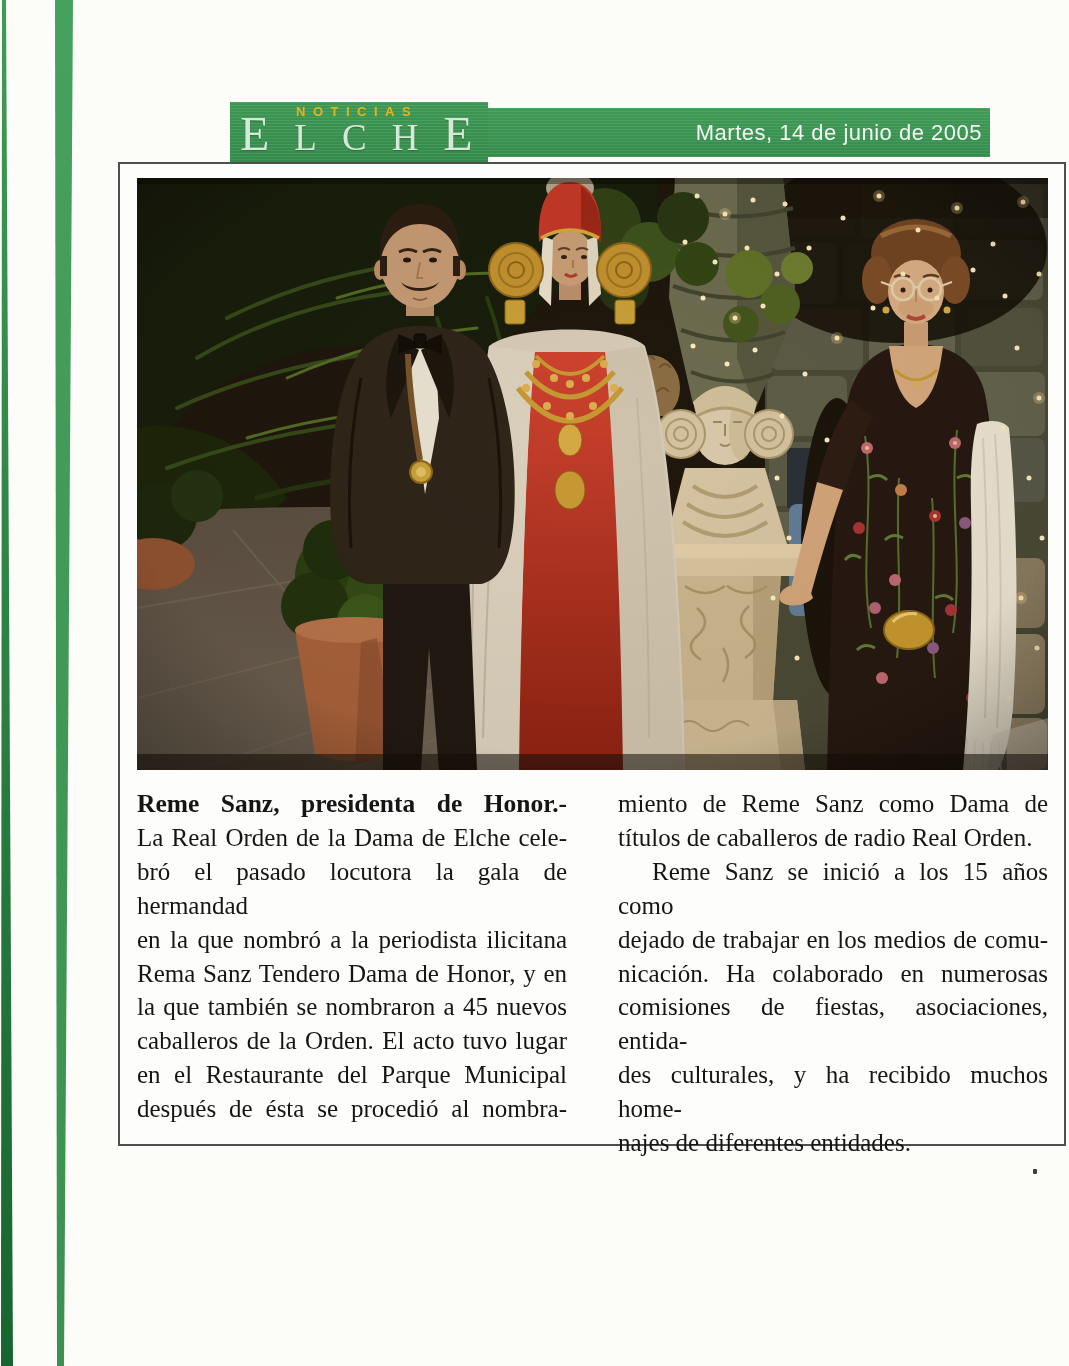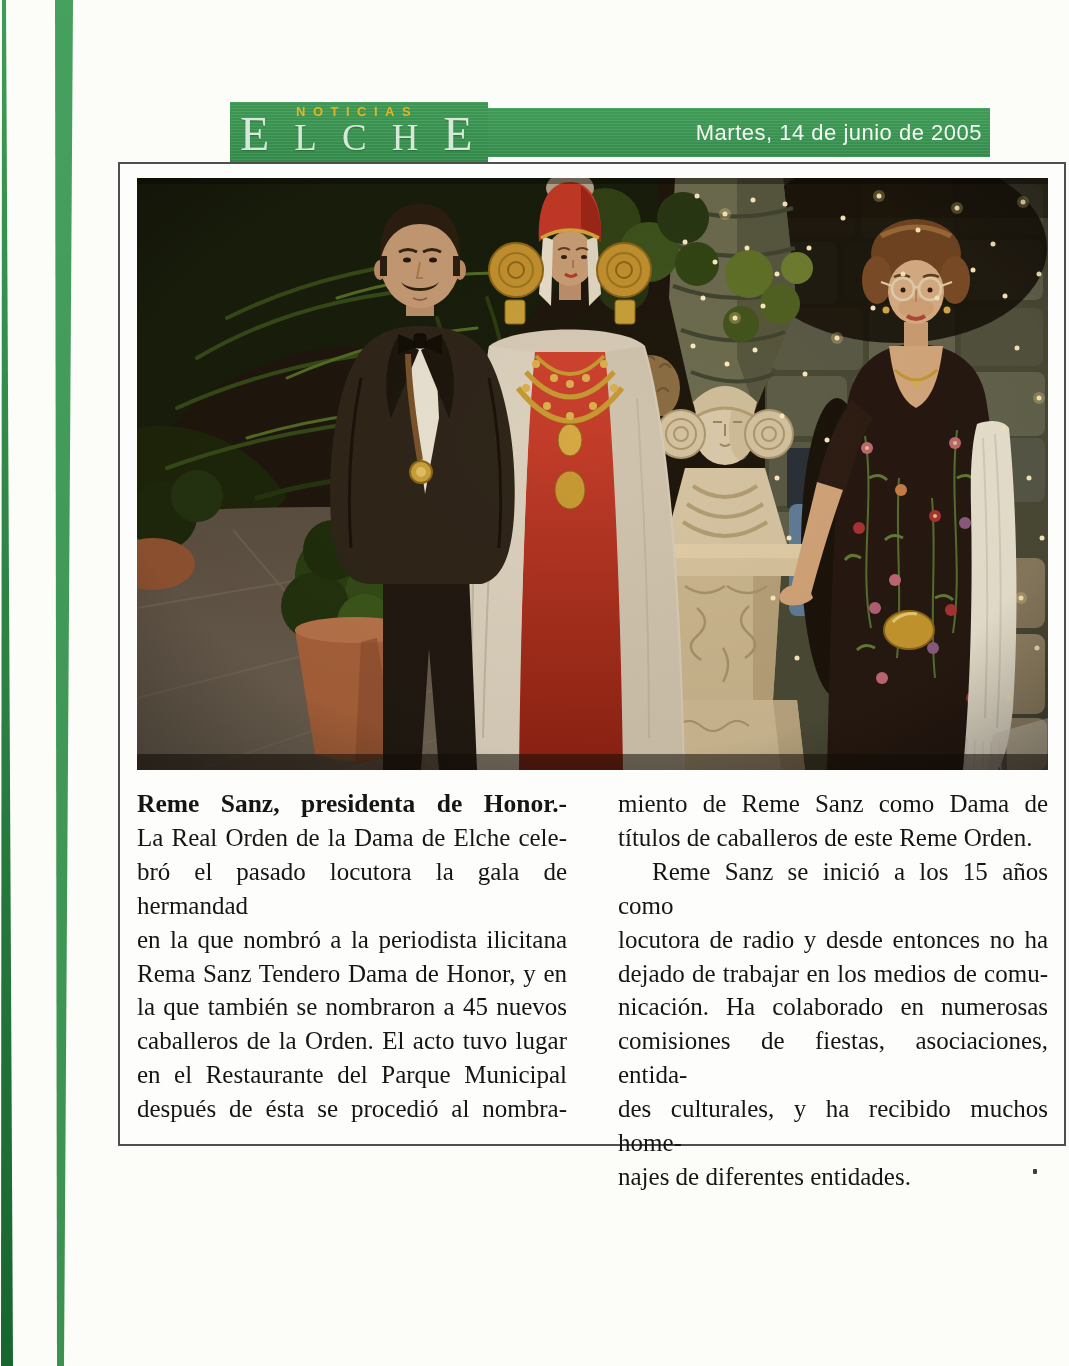--- a/index.html
+++ b/index.html
@@ -477,23 +477,22 @@
           <div class="line">bró el pasado locutora la gala de hermandad</div>
           <div class="line">en la que nombró a la periodista ilicitana</div>
           <div class="line">Rema Sanz Tendero Dama de Honor, y en</div>
           <div class="line">la que también se nombraron a 45 nuevos</div>
           <div class="line">caballeros de la Orden. El acto tuvo lugar</div>
           <div class="line">en el Restaurante del Parque Municipal</div>
           <div class="line">después de ésta se procedió al nombra-</div>
         </div>
       <div class="col">
           <div class="line">miento de Reme Sanz como Dama de</div>
-          <div class="line endpara">títulos de caballeros de este Reme Orden.</div>
+          <div class="line endpara">títulos de caballeros de radio Real Orden.</div>
           <div class="line indent">Reme Sanz se inició a los 15 años como</div>
-          <div class="line">locutora de radio y desde entonces no ha</div>
           <div class="line">dejado de trabajar en los medios de comu-</div>
           <div class="line">nicación. Ha colaborado en numerosas</div>
           <div class="line">comisiones de fiestas, asociaciones, entida-</div>
           <div class="line">des culturales, y ha recibido muchos home-</div>
           <div class="line endpara">najes de diferentes entidades.</div>
         </div>
     </div>
   </div>
 
   <div class="speck"></div>

